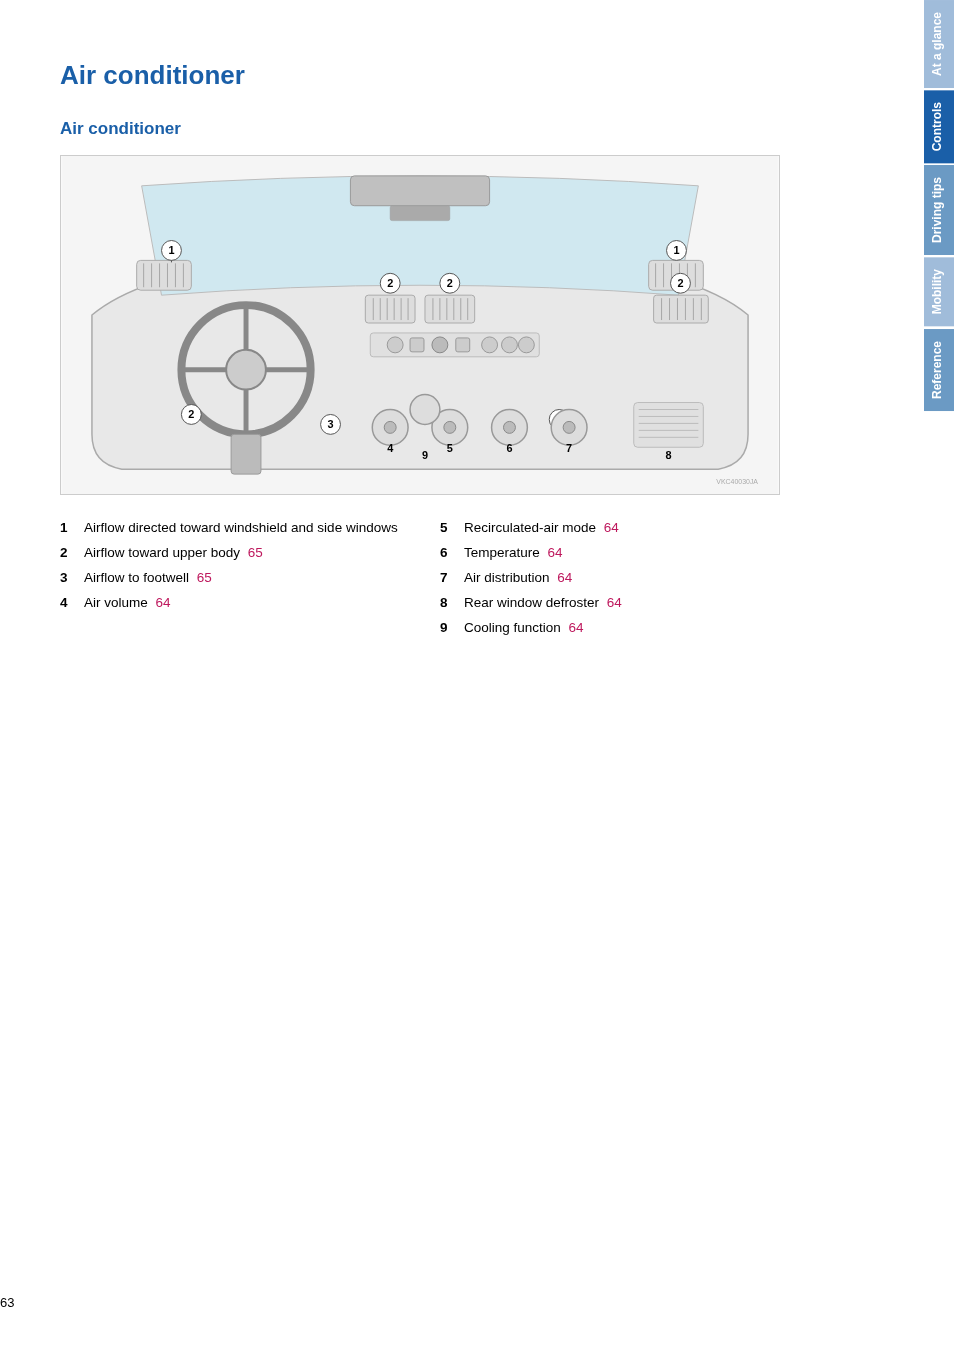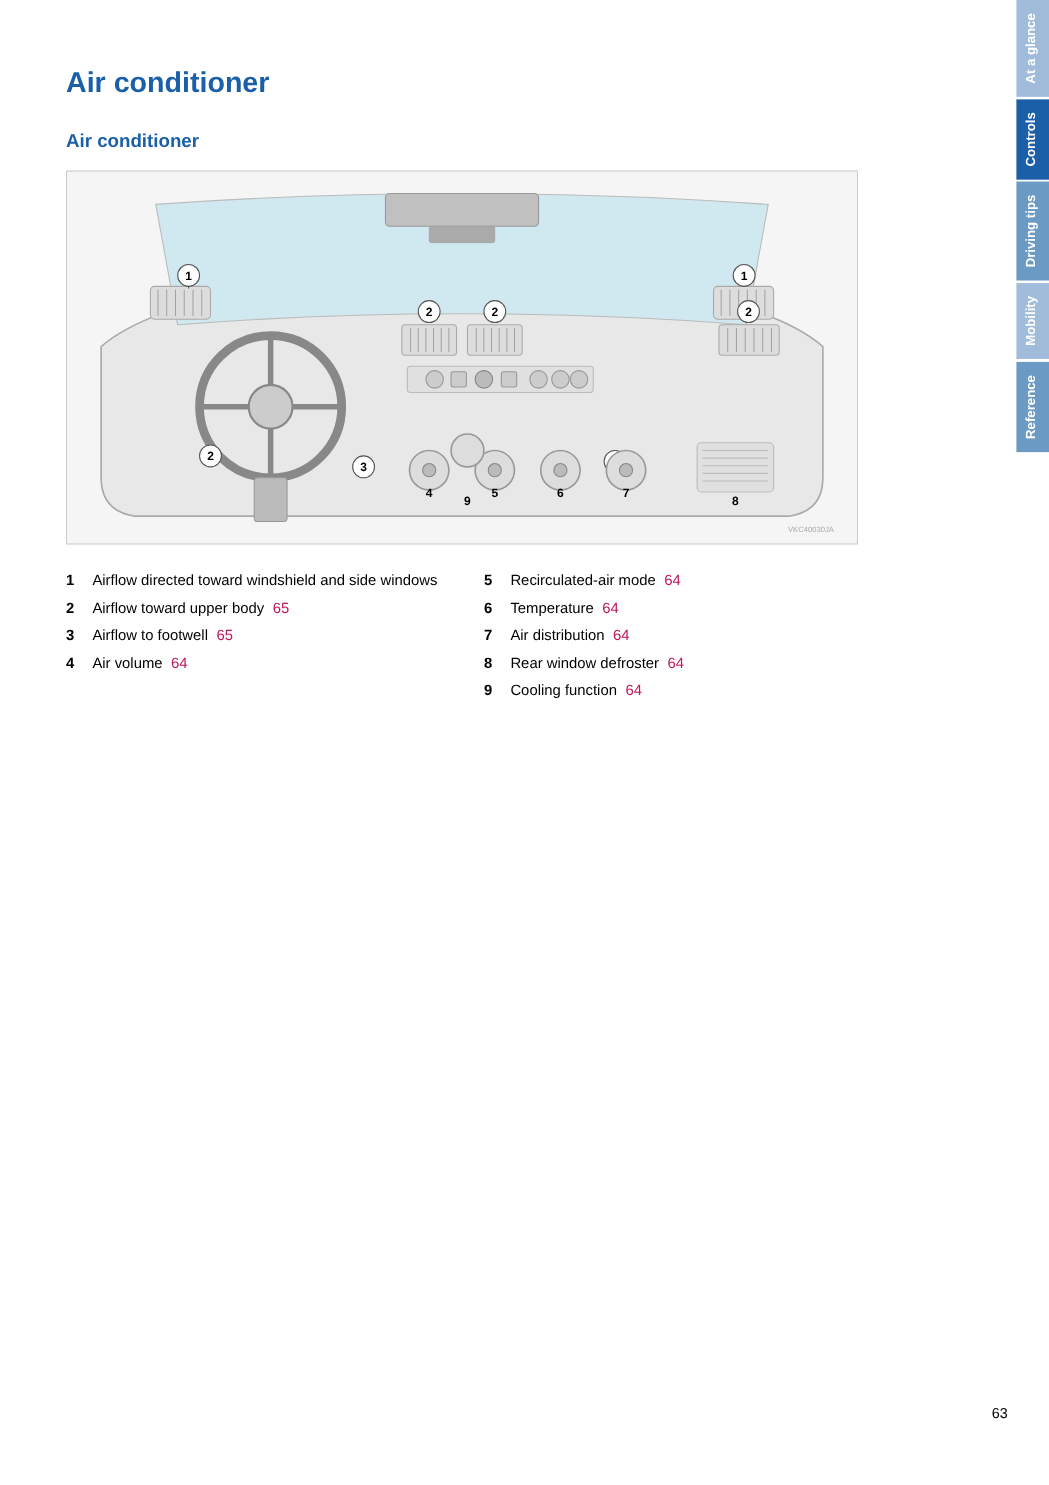--- a/index.html
+++ b/index.html
@@ -117,24 +117,24 @@
 
     .item-link {
       color: #be185d;
       margin-left: 4px;
       text-decoration: none;
     }
 
     
     .footer {
       position: absolute;
-      bottom: 54px;
+      bottom: 36px;
       left: 0;
       right: 38px;
-      text-align: right;
+      text-align: left;
       font-size: 12px;
       color: #555;
     }
 
     .page-number {
       font-size: 13px;
       font-weight: normal;
       margin-bottom: 4px;
       color: #000;
     }

